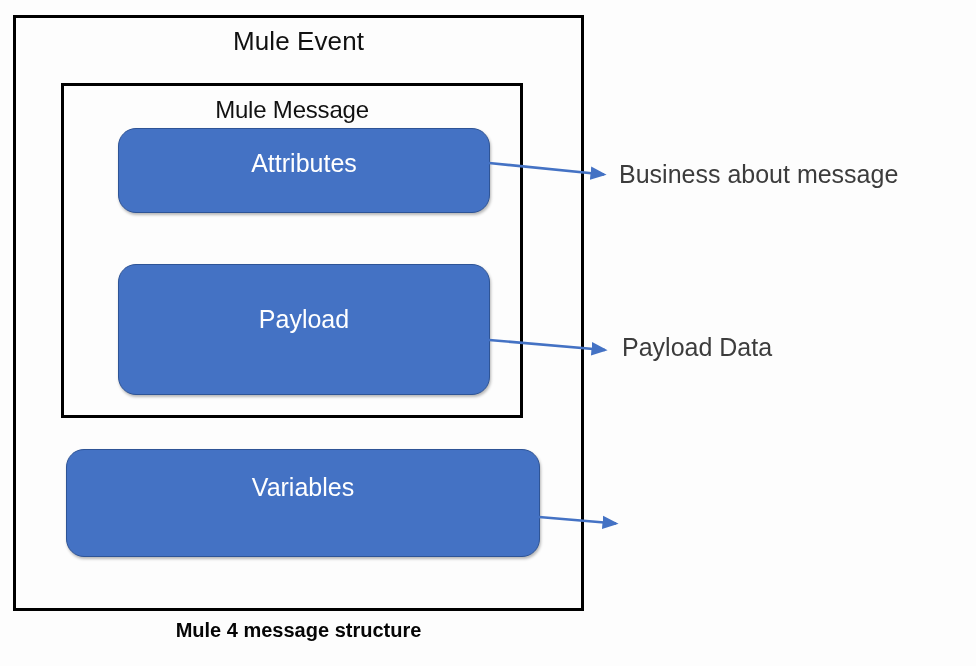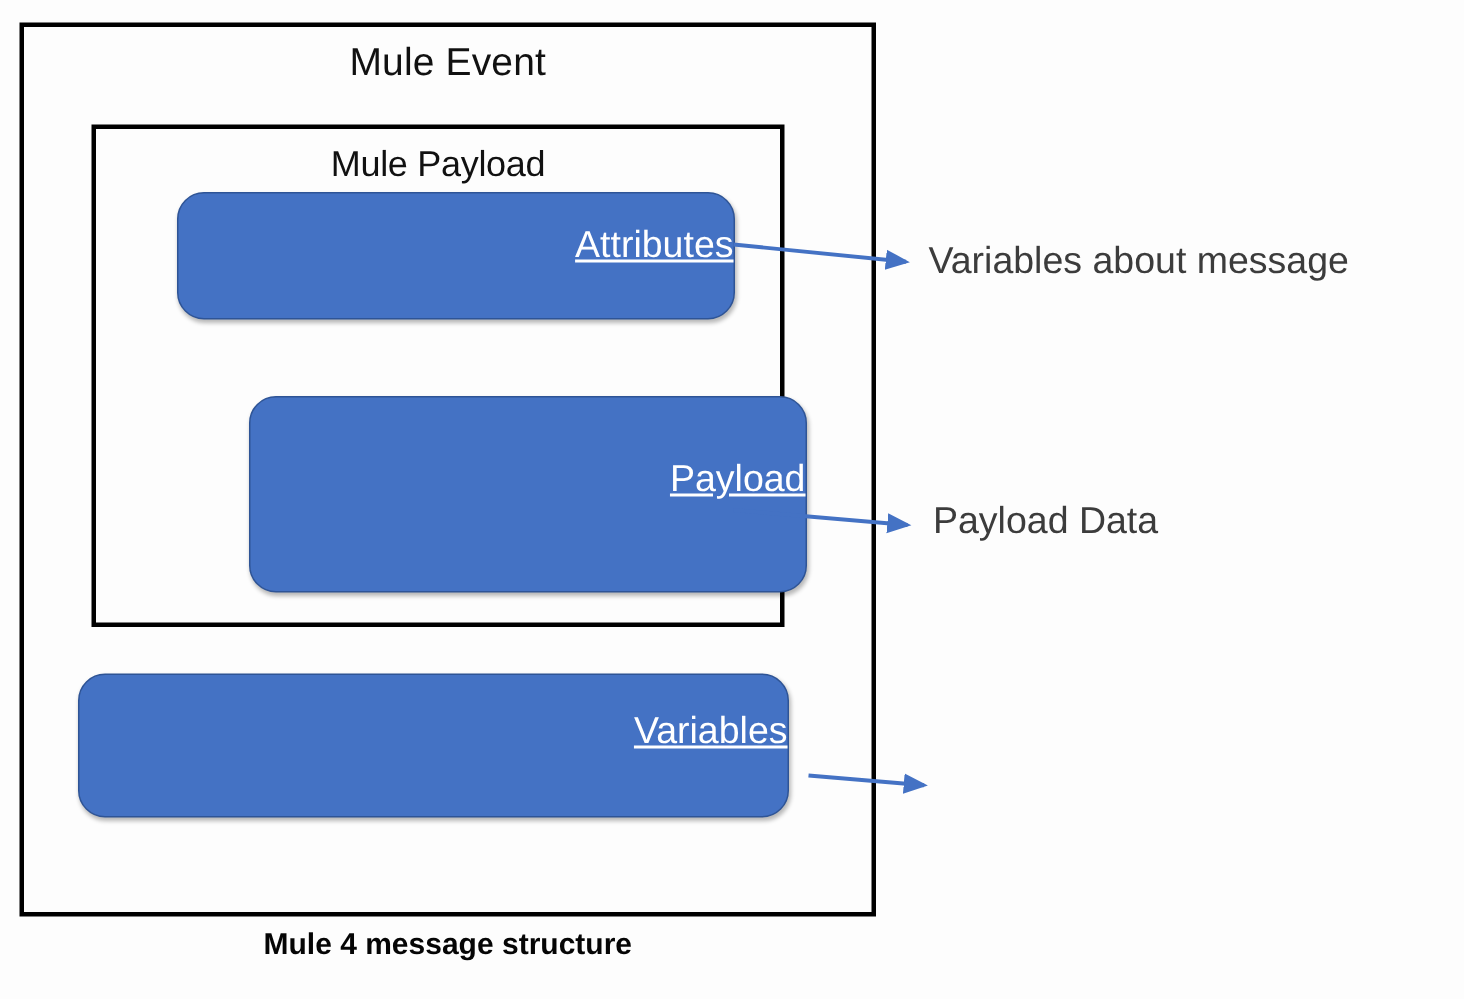--- a/index.html
+++ b/index.html
@@ -68,47 +68,45 @@
     border-radius: 18px;
     color: #ffffff;
     font-size: 25px;
     text-align: center;
     box-shadow: 1px 2px 3px rgba(0, 0, 0, 0.28);
   }
   .blue-box > span {
     position: absolute;
     left: 0;
     width: 100%;
-    text-align: right;
-    white-space: nowrap;
-    text-decoration: underline;
+    text-align: center;
+    white-space: nowrap;
   }
 
   #attributes-box {
     left: 118px;
     top: 128px;
     width: 372px;
     height: 85px;
   }
   #attributes-box > span { top: 20px; }
 
   #payload-box {
     left: 118px;
     top: 264px;
     width: 372px;
     height: 131px;
-    margin-left: 48px;
   }
   #payload-box > span { top: 40px; }
 
   #variables-box {
-    left: 52px;
+    left: 66px;
     top: 449px;
     width: 474px;
-    height: 96px;
+    height: 108px;
   }
   #variables-box > span { top: 23px; }
 
   
   .arrow-svg {
     position: absolute;
     overflow: visible;
     pointer-events: none;
   }
   #arrow-attributes { left: 488px; top: 152px; width: 130px; height: 40px; }
@@ -159,21 +157,21 @@
 </style>
 </head>
 <body>
 
 <div id="canvas">
 
   <div class="frame" id="outer-frame"></div>
   <div class="frame-title" id="mule-event-title">Mule Event</div>
 
   <div class="frame" id="inner-frame"></div>
-  <div class="frame-title" id="mule-message-title">Mule Payload</div>
+  <div class="frame-title" id="mule-message-title">Mule Message</div>
 
   <div class="blue-box" id="attributes-box">
     <span>Attributes</span>
   </div>
 
   <div class="blue-box" id="payload-box">
     <span>Payload</span>
   </div>
 
   <div class="blue-box" id="variables-box">
@@ -200,20 +198,20 @@
 
   <svg class="arrow-svg" id="arrow-variables" viewBox="0 0 92 34">
     <defs>
       <marker id="ah3" markerWidth="7" markerHeight="7" refX="5.2" refY="3.1" orient="auto" markerUnits="strokeWidth">
         <path d="M0,0.5 L6.2,3.1 L0,5.7 z" fill="#4472c4"></path>
       </marker>
     </defs>
     <line x1="1" y1="11" x2="78" y2="17.5" stroke="#4472c4" stroke-width="2.6" marker-end="url(#ah3)"></line>
   </svg>
 
-  <div class="annotation" id="annotation-metadata">Variables about message</div>
+  <div class="annotation" id="annotation-metadata">Business about message</div>
 
   <div class="annotation" id="annotation-business">Payload Data</div>
 
 
   <div id="caption">Mule 4 message structure</div>
 
 </div>
 
 </body></html>

